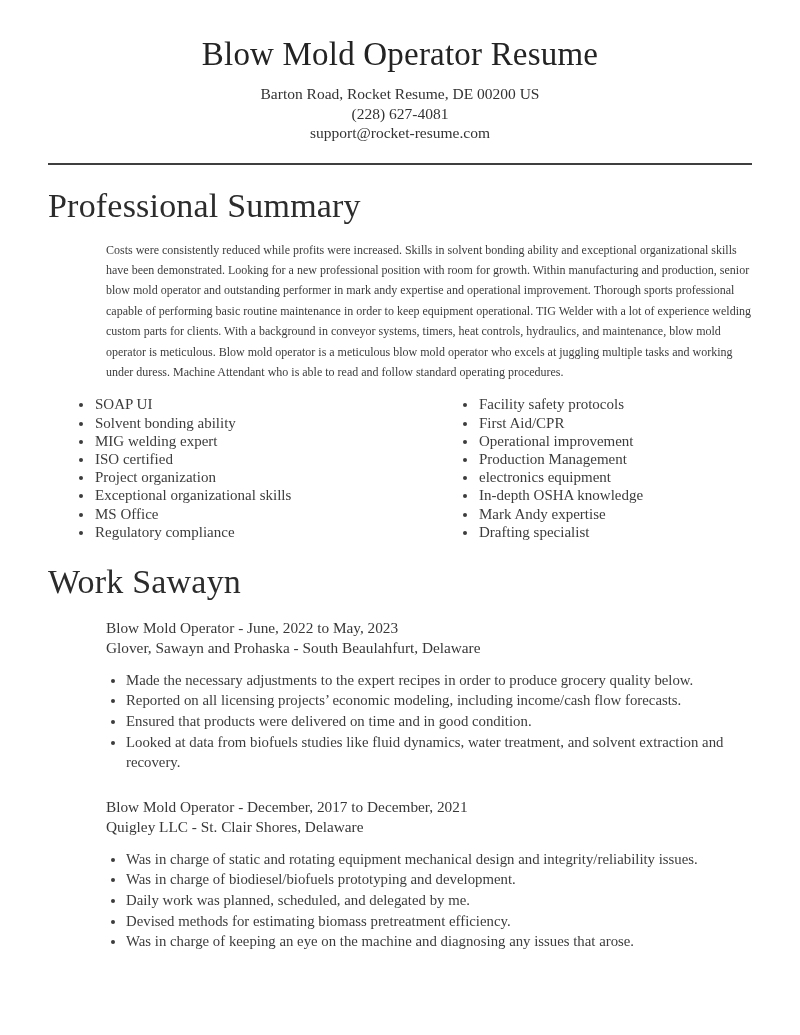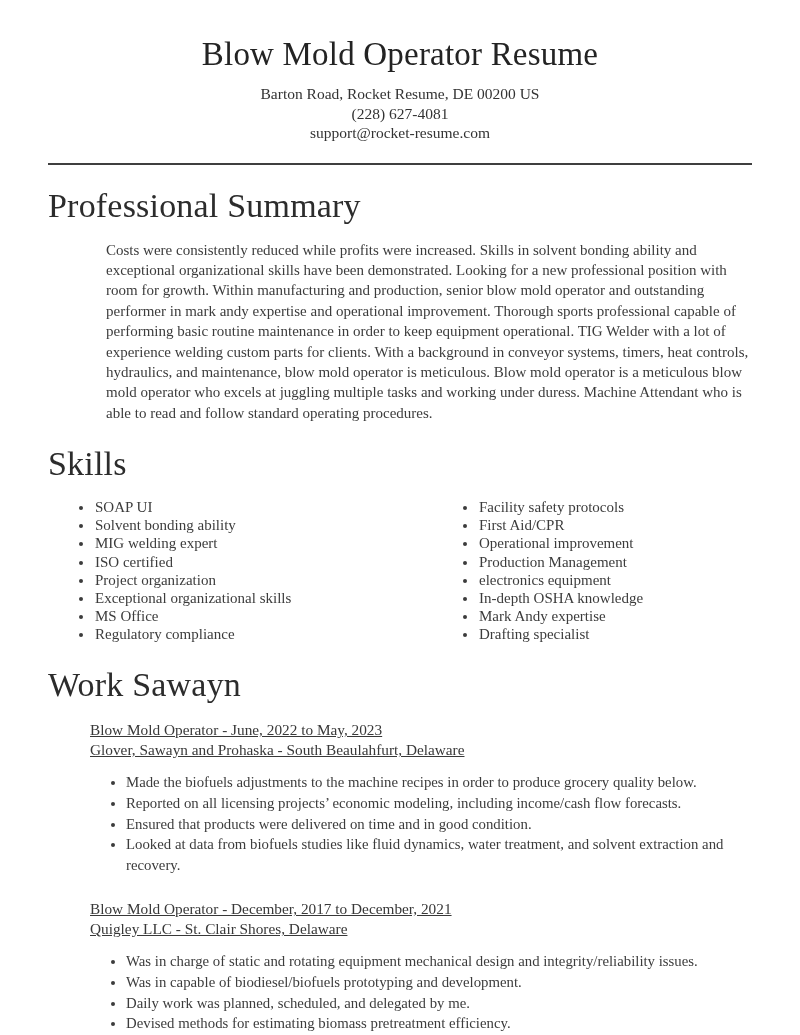--- a/index.html
+++ b/index.html
@@ -21,24 +21,24 @@
   .rule {
     border: none; border-top: 2px solid #3f3f3f;
     margin: 20px 0 0 0;
   }
 
   
   h2.sec-heading {
     font-size: 34px; font-weight: 400; color: #2c2c2c;
     margin: 21px 0 0 0; line-height: 1.2; letter-spacing: 0.2px;
   }
-  .indent { margin-left: 42px; text-decoration: underline; }
+  .indent { margin-left: 58px; }
 
   .summary-text {
-    margin: 13px 0 0 58px; font-size: 15px; line-height: 20.4px;
+    margin: 13px 0 0 58px; font-size: 12px; line-height: 20.4px;
     color: #3c3c3c; text-align: left;
   }
 
   
   .skills-row { display: flex; margin-top: 13px; }
   .skills-col { width: 50%; box-sizing: border-box; }
   ul.skill-list { margin: 0; font-size: 15px; line-height: 18.2px; }
   ul.skill-list.left  { padding-left: 78px; }
   ul.skill-list.right { padding-left: 46px; }
   ul.skill-list li { padding-left: 1px; }
@@ -66,21 +66,20 @@
     </div>
   </header>
   <hr class="rule">
 
   <section>
     <h2 class="sec-heading">Professional Summary</h2>
     <p class="summary-text">Costs were consistently reduced while profits were increased. Skills in solvent bonding ability and exceptional organizational skills have been demonstrated. Looking for a new professional position with room for growth. Within manufacturing and production, senior blow mold operator and outstanding performer in mark andy expertise and operational improvement. Thorough sports professional capable of performing basic routine maintenance in order to keep equipment operational. TIG Welder with a lot of experience welding custom parts for clients. With a background in conveyor systems, timers, heat controls, hydraulics, and maintenance, blow mold operator is meticulous. Blow mold operator is a meticulous blow mold operator who excels at juggling multiple tasks and working under duress. Machine Attendant who is able to read and follow standard operating procedures.</p>
   </section>
 
   <section>
-    <h2 class="sec-heading">Skills</h2>
     <div class="skills-row">
       <div class="skills-col">
         <ul class="skill-list right">
           <li>SOAP UI</li>
           <li>Solvent bonding ability</li>
           <li>MIG welding expert</li>
           <li>ISO certified</li>
           <li>Project organization</li>
           <li>Exceptional organizational skills</li>
           <li>MS Office</li>
@@ -104,35 +103,35 @@
 
   <section>
     <h2 class="sec-heading">Work Sawayn</h2>
 
     <div class="job">
       <div class="job-head indent">
         <div>Blow Mold Operator - June, 2022 to May, 2023</div>
         <div>Glover, Sawayn and Prohaska - South Beaulahfurt, Delaware</div>
       </div>
       <ul class="job-bullets">
-        <li>Made the biofuels adjustments to the machine recipes in order to produce grocery quality below.</li>
+        <li>Made the necessary adjustments to the expert recipes in order to produce grocery quality below.</li>
         <li>Reported on all licensing projects’ economic modeling, including income/cash flow forecasts.</li>
         <li>Ensured that products were delivered on time and in good condition.</li>
         <li>Looked at data from biofuels studies like fluid dynamics, water treatment, and solvent extraction and recovery.</li>
       </ul>
     </div>
 
     <div class="job">
       <div class="job-head indent">
         <div>Blow Mold Operator - December, 2017 to December, 2021</div>
         <div>Quigley LLC - St. Clair Shores, Delaware</div>
       </div>
       <ul class="job-bullets">
         <li>Was in charge of static and rotating equipment mechanical design and integrity/reliability issues.</li>
-        <li>Was in capable of biodiesel/biofuels prototyping and development.</li>
+        <li>Was in charge of biodiesel/biofuels prototyping and development.</li>
         <li>Daily work was planned, scheduled, and delegated by me.</li>
         <li>Devised methods for estimating biomass pretreatment efficiency.</li>
         <li>Was in charge of keeping an eye on the machine and diagnosing any issues that arose.</li>
       </ul>
     </div>
   </section>
 
 </div>
 
 </body></html>

